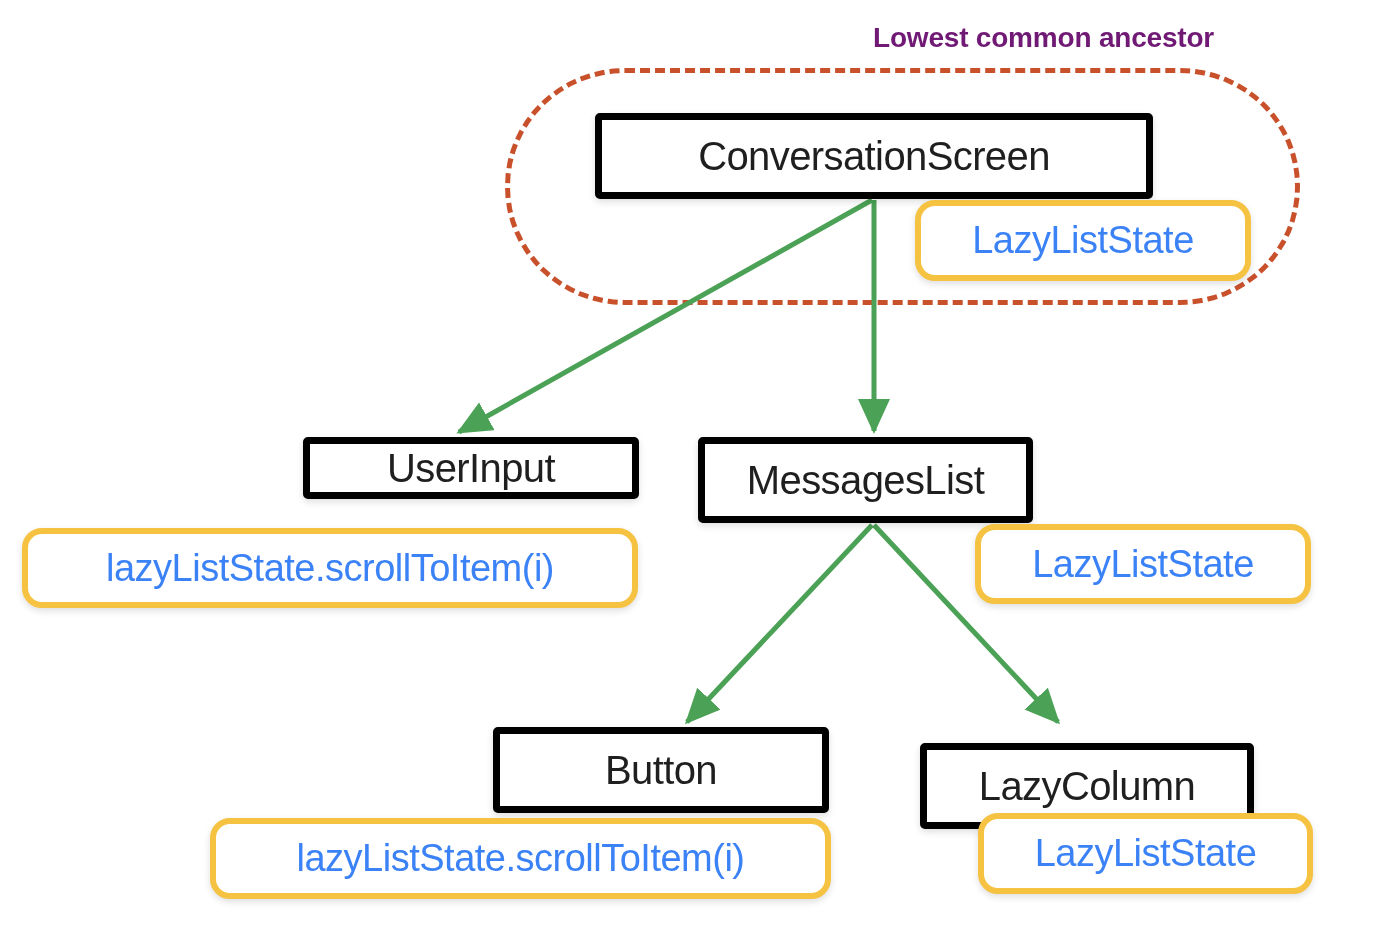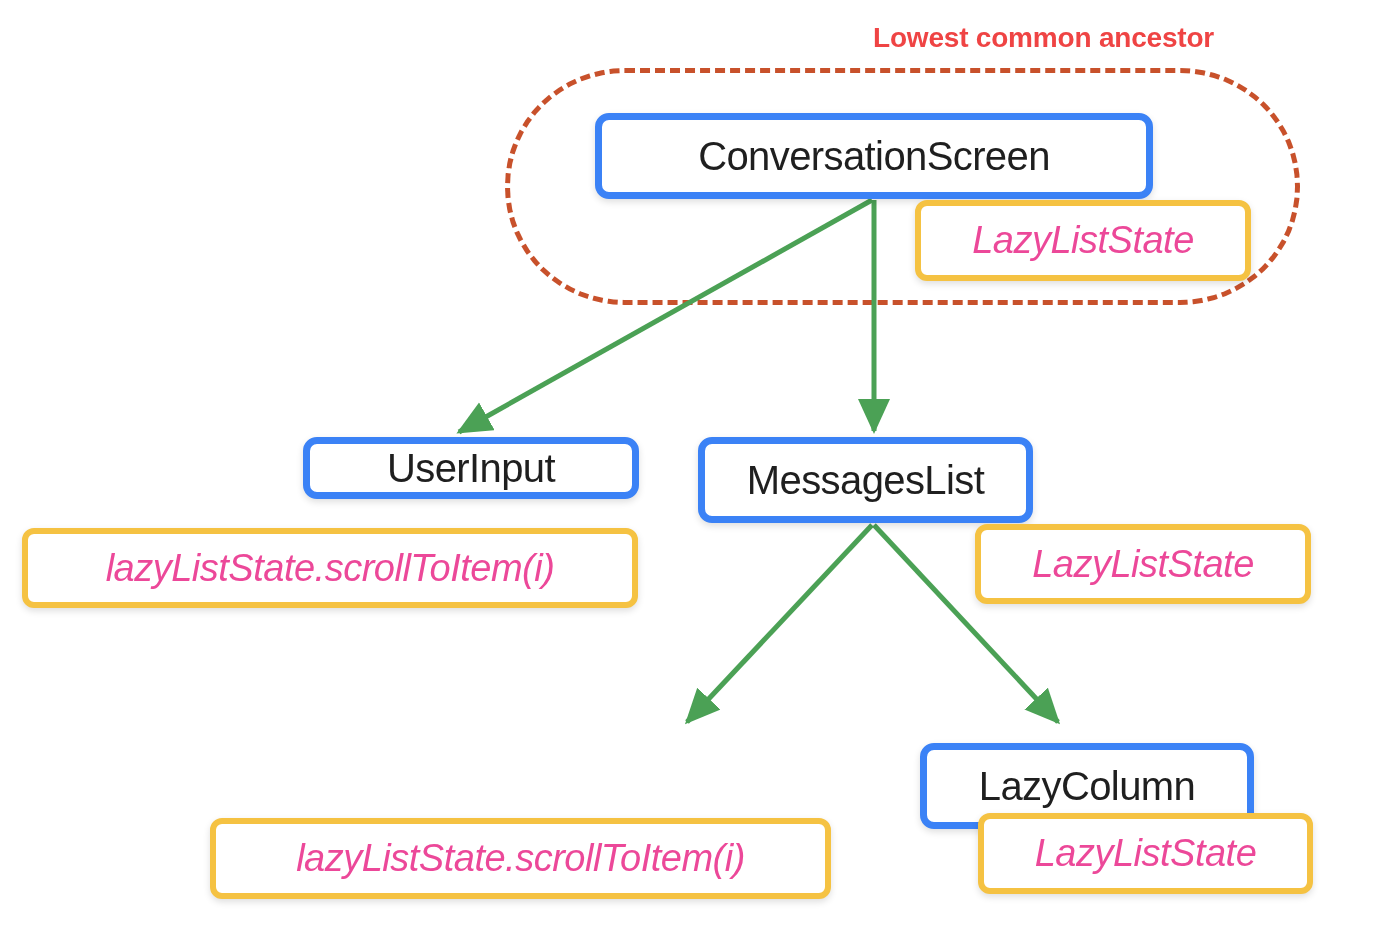--- a/index.html
+++ b/index.html
@@ -40,58 +40,57 @@
     border: 5px dashed #c8512b;
     border-radius: 120px / 118px;
     box-sizing: border-box;
   }
   .lca-label {
     position: absolute;
     left: 873px;
     top: 22px;
     font-size: 28px;
     font-weight: bold;
-    color: #ef4444;
+    color: #701a75;
     letter-spacing: -0.2px;
     white-space: nowrap;
   }
 
   
   .node {
     position: absolute;
     box-sizing: border-box;
     background: #ffffff;
-    border: 7px solid #3b82f6;
-    border-radius: 14px;
+    border: 7px solid #000000;
+    border-radius: 5px;
     display: flex;
     align-items: center;
     justify-content: center;
     color: #1f1f1f;
     font-size: 40px;
     letter-spacing: -0.6px;
     white-space: nowrap;
     box-shadow: 0 3px 7px rgba(0,0,0,0.13);
   }
 
   
   .badge {
     position: absolute;
     box-sizing: border-box;
     background: #ffffff;
     border: 6px solid #f5c242;
-    border-radius: 12px;
+    border-radius: 20px;
     display: flex;
     align-items: center;
     justify-content: center;
-    color: #ec4899;
+    color: #3b82f6;
     font-size: 38px;
     letter-spacing: -0.5px;
     white-space: nowrap;
     box-shadow: 0 3px 7px rgba(0,0,0,0.13);
-    font-style: italic;
   }
 
   
   .node  { z-index: 3; }
   .badge { z-index: 4; }
   .lca-hull { z-index: 1; }
   #edges { z-index: 2; }
 
   
   #node-conversationscreen { left: 595px;  top: 113px; width: 558px; height: 86px; }
@@ -138,20 +137,21 @@
   <div class="badge" id="badge-conversationscreen">LazyListState</div>
 
   <div class="node" id="node-userinput">UserInput</div>
 
   <div class="badge" id="badge-userinput">lazyListState.scrollToItem(i)</div>
 
   <div class="node" id="node-messageslist">MessagesList</div>
 
   <div class="badge" id="badge-messageslist">LazyListState</div>
 
+  <div class="node" id="node-button">Button</div>
 
   <div class="badge" id="badge-button">lazyListState.scrollToItem(i)</div>
 
   <div class="node" id="node-lazycolumn">LazyColumn</div>
 
   <div class="badge" id="badge-lazycolumn">LazyListState</div>
 
 </div>
 
 </body></html>

